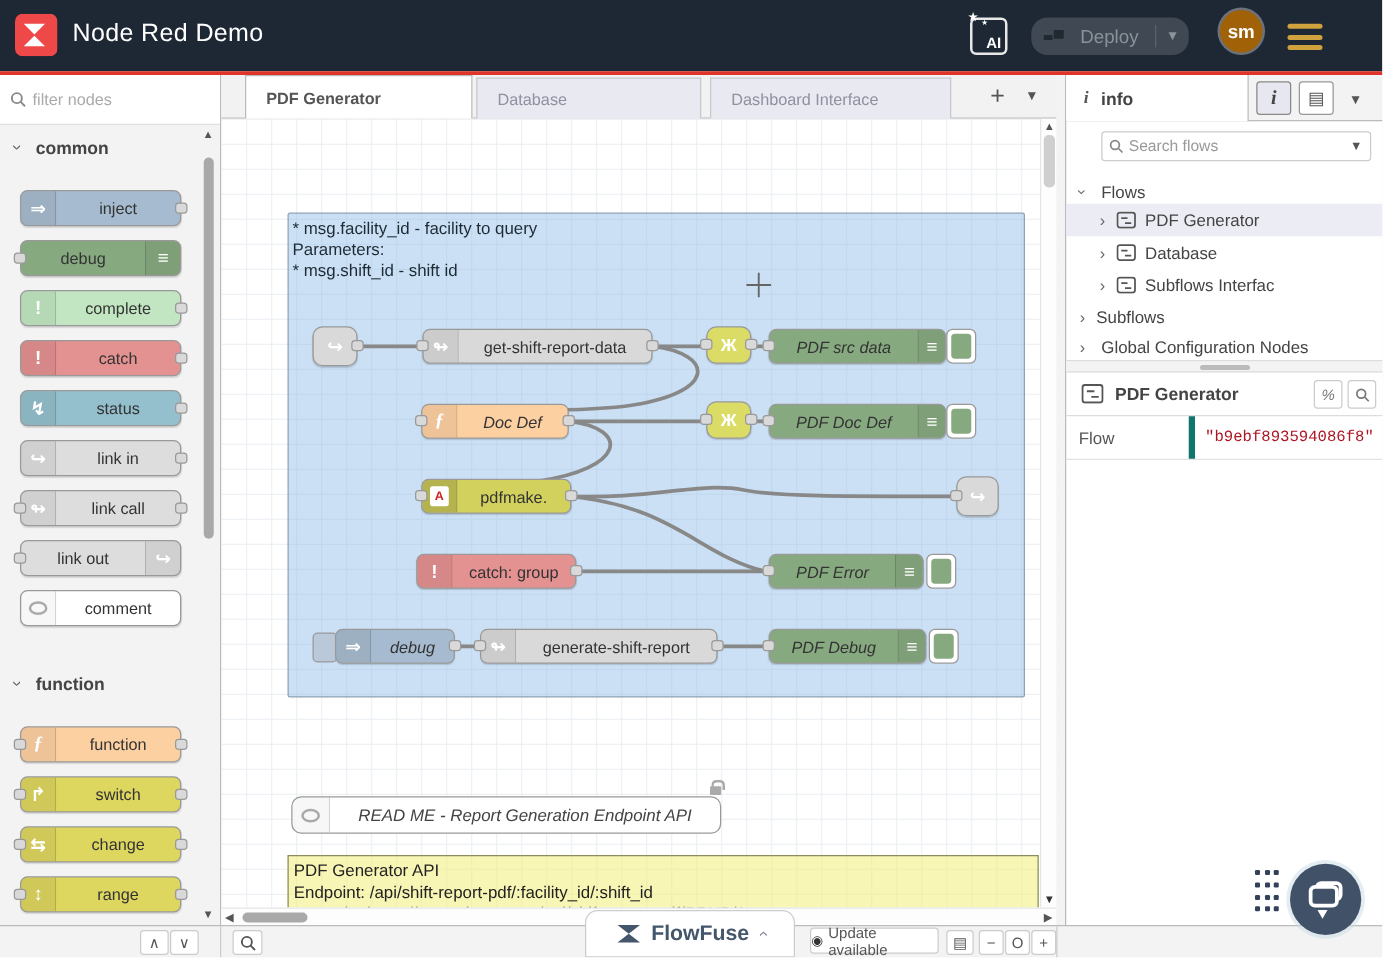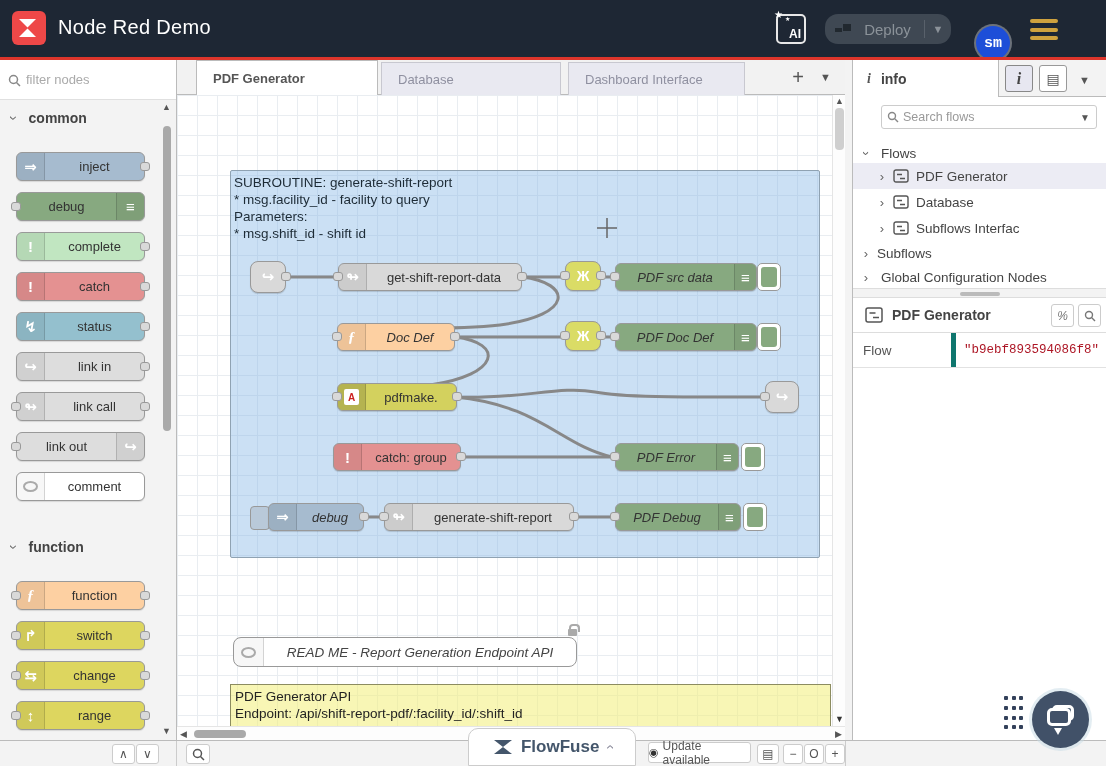--- a/index.html
+++ b/index.html
@@ -17,21 +17,21 @@
   .ai-btn .spark { position:absolute; left:-4px; top:-7px; font-size:10px; color:#fff; }
   .ai-btn .spark2 { position:absolute; left:7px; top:-1px; font-size:6px; color:#fff; }
   .deploy { position:absolute; left:825px; top:14px; width:126px; height:30px; background:#3f4853; border-radius:13px; display:flex; align-items:center; }
   .deploy .dep-ic { width:16px; height:10px; margin-left:10px; position:relative; }
   .deploy .dep-ic i { position:absolute; background:#21282f; }
   .deploy .dep-ic i.a { left:0; top:4px; width:7px; height:4px; }
   .deploy .dep-ic i.b { left:8px; top:0; width:8px; height:7px; }
   .deploy .dep-lbl { flex:1; text-align:center; color:#8b9299; font-size:15px; }
   .deploy .dep-sep { width:1px; height:18px; background:#59616b; }
   .deploy .dep-caret { width:26px; text-align:center; color:#8b9299; font-size:11px; }
-  .avatar { position:absolute; left:976px; top:26px; width:34px; height:34px; border-radius:50%; background:#1d4ed8; box-shadow:0 0 0 2px rgba(255,255,255,.35); color:#fff; font-weight:bold; font-size:15px; display:flex; align-items:center; justify-content:center; font-family:Liberation Mono, monospace; }
+  .avatar { position:absolute; left:976px; top:8px; width:34px; height:34px; border-radius:50%; background:#a16207; box-shadow:0 0 0 2px rgba(255,255,255,.35); color:#fff; font-weight:bold; font-size:15px; display:flex; align-items:center; justify-content:center; font-family:Liberation Sans, sans-serif; }
   .burger { position:absolute; left:1030px; top:19px; width:28px; height:21px; }
   .burger i { display:block; height:4px; margin-bottom:4.5px; background:#cfa23e; border-radius:2px; }
 
   
   .palette { position:absolute; left:0; top:60px; width:177px; height:680px; background:#f3f3f3; border-right:1px solid #bbb; overflow:hidden; }
   .filter-box { position:relative; height:40px; background:#fff; border-bottom:1px solid #e0e0e0; }
   .filter-box input { width:100%; height:100%; border:none; outline:none; background:transparent; padding-left:26px; font-size:13px; color:#0f766e; font-family:inherit; }
   .filter-box input::placeholder { color:#aaa; }
   .s-ico { position:absolute; left:8px; top:13px; }
   .pal-hdr { padding:10px 0 0 12px; height:30px; font-size:14px; font-weight:bold; color:#444; }
@@ -268,31 +268,30 @@
     </div>
   </div>
 
   <div class="tabbar">
     <div class="tab active" style="left:19px;width:182px">
       <span>PDF Generator</span>
     </div>
     <div class="tab" style="left:204px;width:180px">
       <span>Database</span>
     </div>
-    <div class="tab" style="left:391px;width:177px">
+    <div class="tab" style="left:391px;width:193px">
       <span>Dashboard Interface</span>
     </div>
   </div>
   <div class="tab-add">+</div>
   <div class="tab-caret">▼</div>
 
   <div class="canvas">
     <div class="groupbox"></div>
     <div class="grouptxt">
-      <div>SUBROUTINE: generate-shift-report</div>
       <div>* msg.facility_id - facility to query</div>
       <div>Parameters:</div>
       <div>* msg.shift_id - shift id</div>
     </div>
 
     <svg class="wires" width="668" height="645">
       <g fill="none" stroke="#888" stroke-width="3" stroke-linecap="round">
         <path d="M109,182 L161,182"></path>
         <path d="M345,182 L388,182"></path>
         <path d="M345,182 C395,188 398,220 323,230 C253,238 183,227 160,242"></path>

